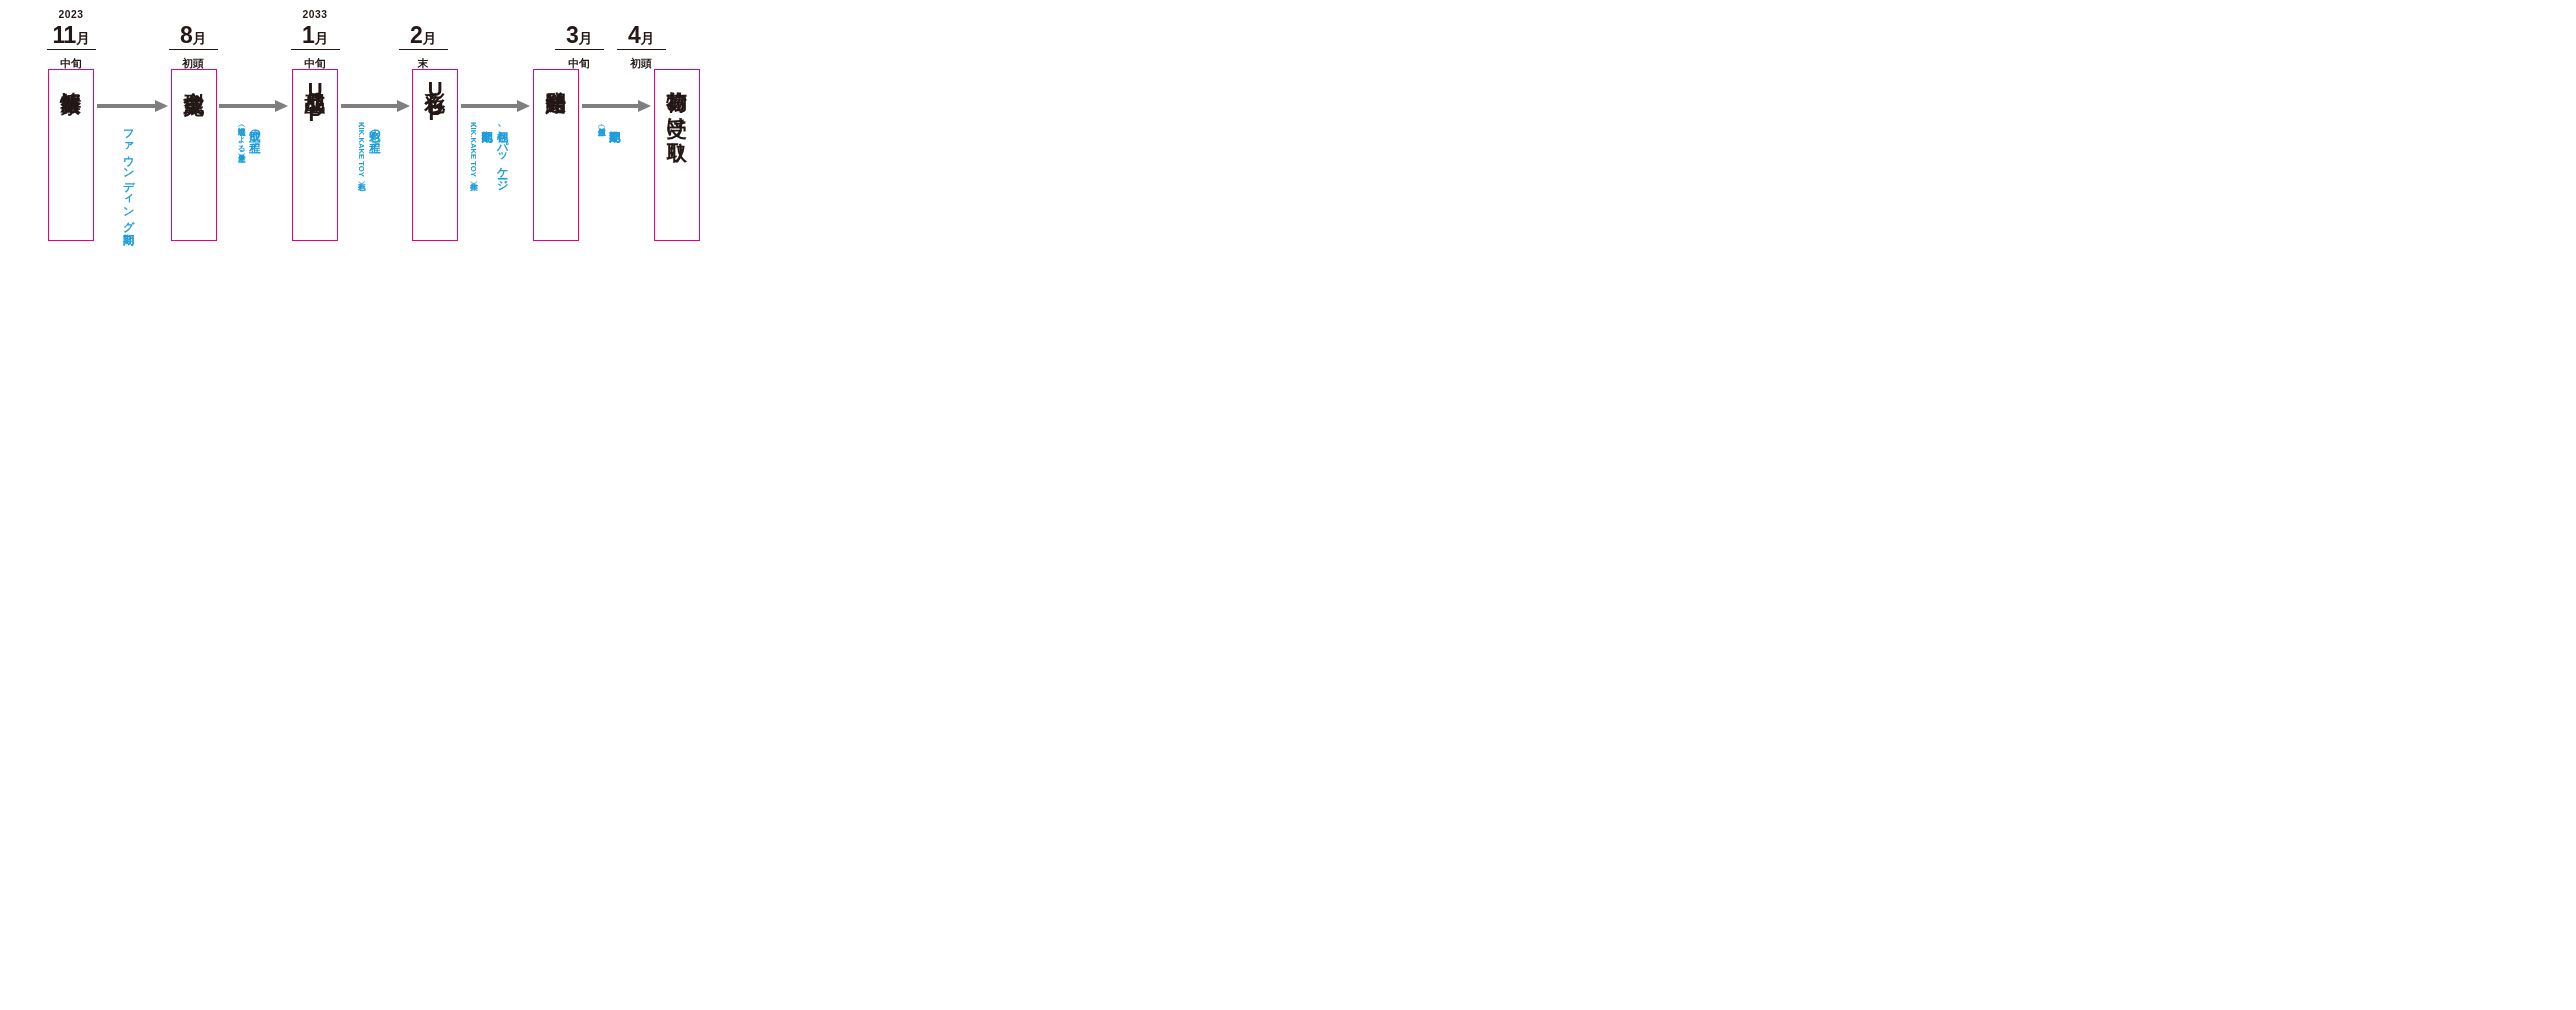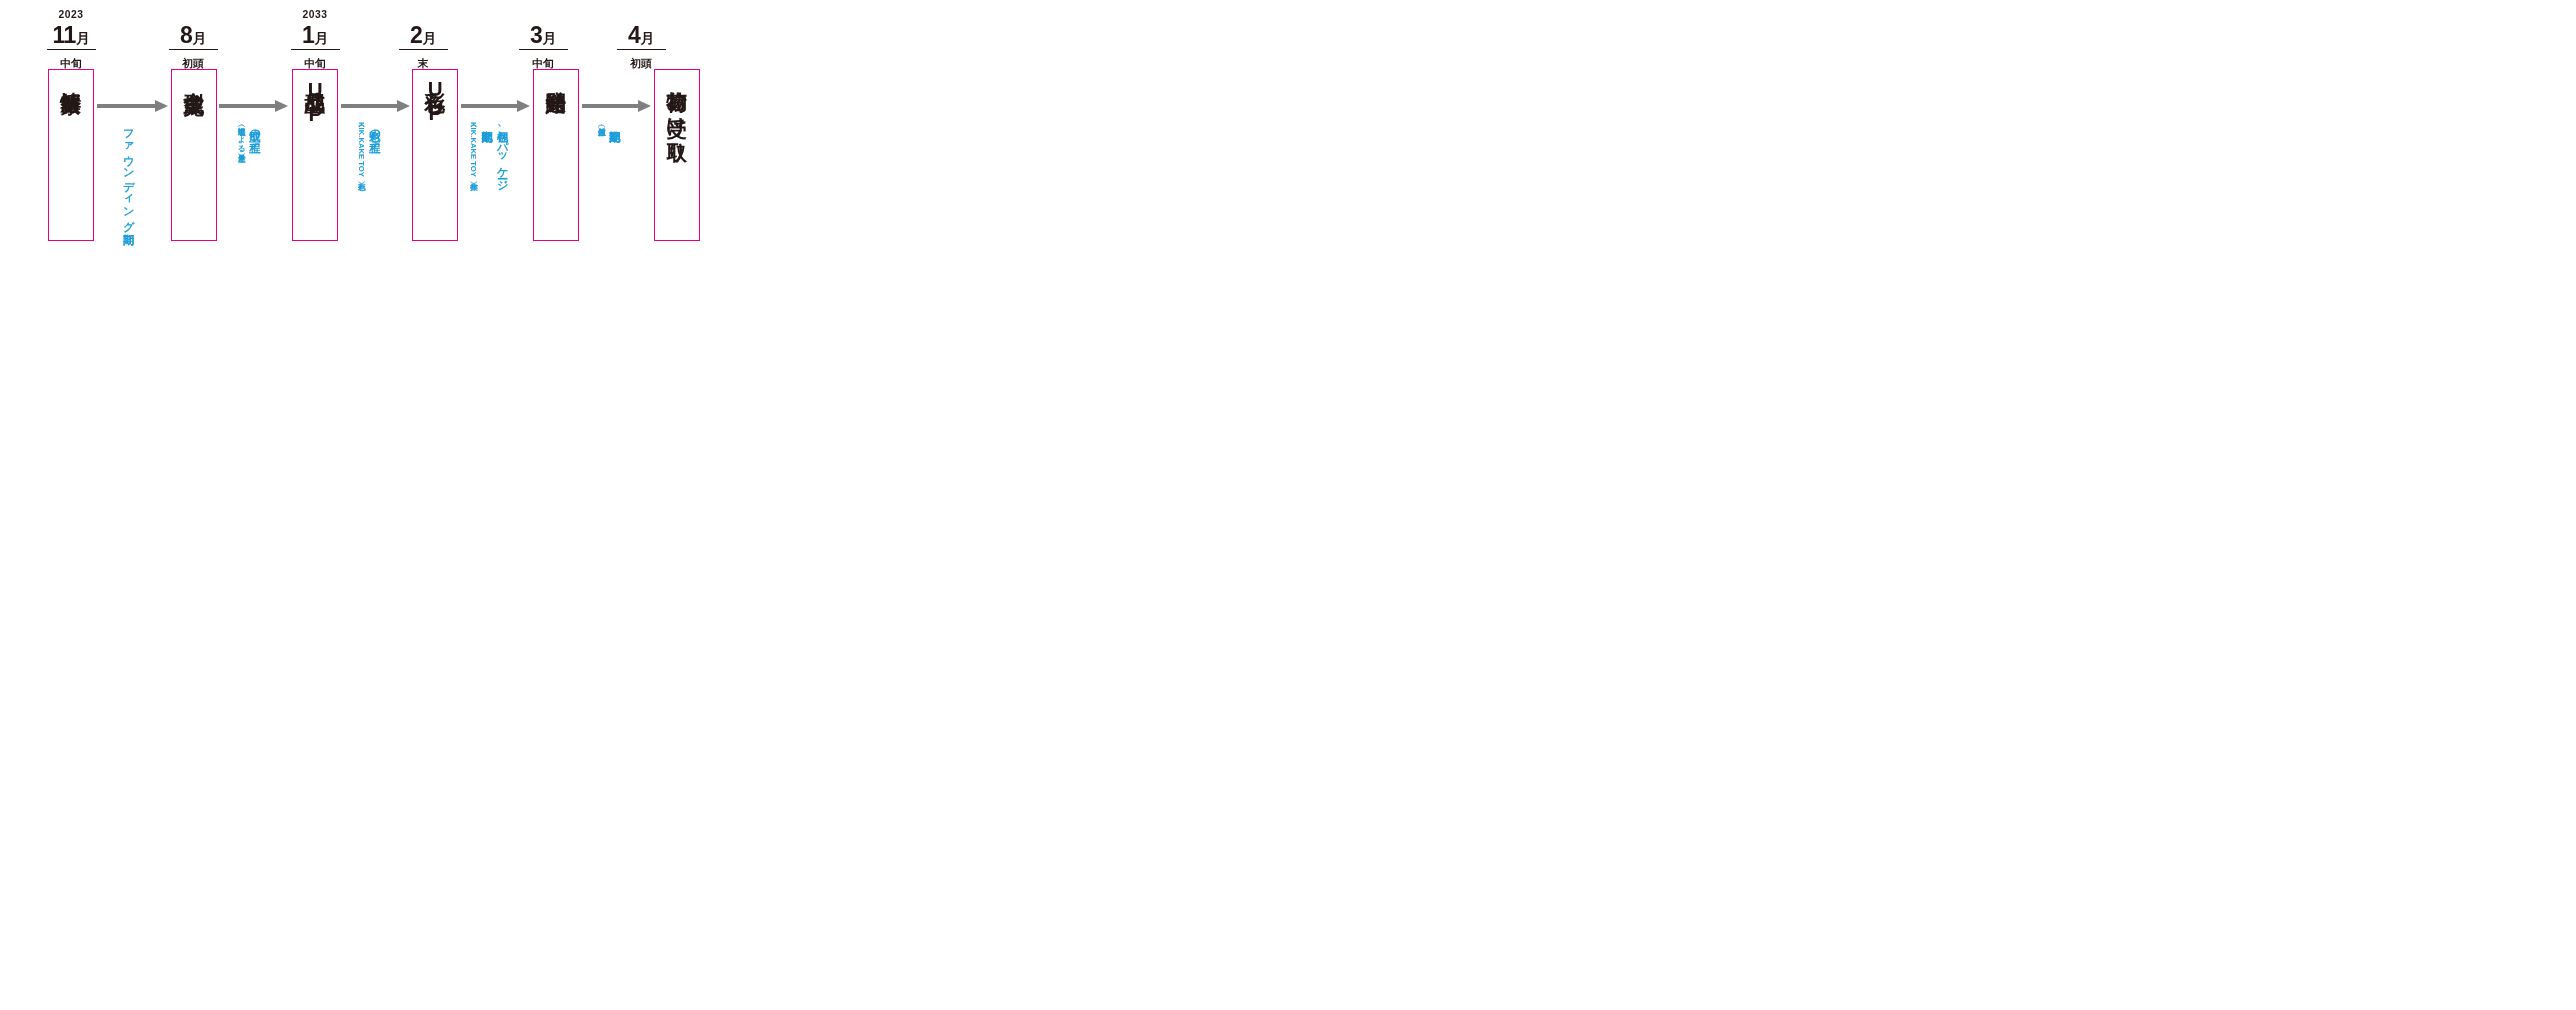--- a/index.html
+++ b/index.html
@@ -62,21 +62,21 @@
     <div class="month"><span>1</span><span class="gatsu">月</span></div>
     <div class="rule"></div>
     <div class="period">中旬</div>
   </div>
   <div class="hdr" style="left:398px;">
     <div class="year"></div>
     <div class="month"><span>2</span><span class="gatsu">月</span></div>
     <div class="rule"></div>
     <div class="period">末</div>
   </div>
-  <div class="hdr" style="left:518px;text-align:center;">
+  <div class="hdr" style="left:554px;text-align:center;">
     <div class="year"></div>
     <div class="month"><span>3</span><span class="gatsu">月</span></div>
     <div class="rule"></div>
     <div class="period">中旬</div>
   </div>
   <div class="hdr" style="left:616px;">
     <div class="year"></div>
     <div class="month"><span>4</span><span class="gatsu">月</span></div>
     <div class="rule"></div>
     <div class="period">初頭</div>

